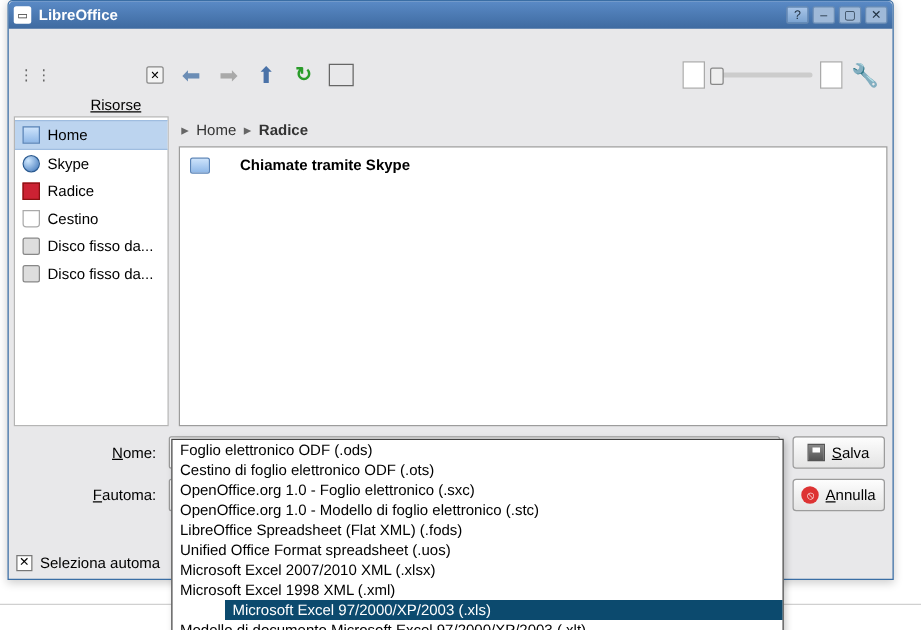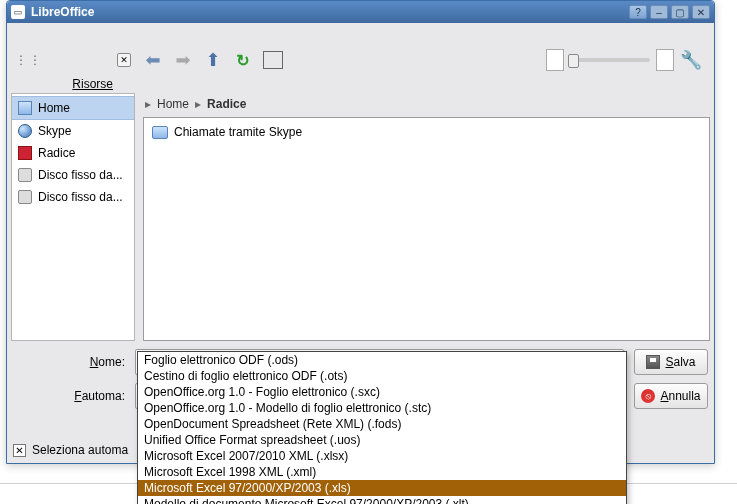--- a/index.html
+++ b/index.html
@@ -51,21 +51,21 @@
 .ico-root { background:#c23; border:1px solid #811;}
 .ico-trash { background:#fff; border:1px solid #aaa; border-radius:0 0 3px 3px;}
 .ico-disk { background:#ddd; border:1px solid #888; border-radius:2px;}
 
 .browser { flex: 1; display: flex; flex-direction: column; margin-left: 8px; }
 .breadcrumb { display: flex; align-items: center; gap: 6px; padding: 4px 2px 6px; color: #333; }
 .breadcrumb .sep { color: #666; }
 .breadcrumb .crumb { cursor:pointer; }
 .breadcrumb .current { font-weight: bold; }
 .filelist { flex: 1; border: 1px solid #9c9c9c; background: #fff; padding: 4px; overflow: auto; }
-.filelist .fitem { display: flex; align-items: center; gap: 6px; padding: 3px 4px; cursor: pointer; }
+.filelist .fitem { display: flex; align-items: center; gap: 24px; padding: 3px 4px; cursor: pointer; font-weight: bold; }
 .folder-ico { width: 16px; height: 13px; background: linear-gradient(#cde3fb,#8fb8e8); border:1px solid #5a84b8; border-radius:2px; }
 
 .form-area { padding: 8px 2px 2px; }
 .form-row { display: flex; align-items: center; margin-bottom: 8px; }
 .form-row .lbl { width: 122px; text-align: right; padding-right: 10px; }
 .form-row .lbl u { text-decoration: underline; }
 .field-wrap { flex: 1; display:flex; }
 .text-input { flex:1; height: 26px; border: 1px solid #9c9c9c; background: #fdfdfd; padding: 0 24px 0 24px; border-radius: 2px; position: relative; }
 .input-inner { position:relative; display:flex; align-items:center; height:100%; }
 .input-icon { position:absolute; left:-18px; width:14px; height:14px; border:1px solid #aaa; background:#fff; }
@@ -79,21 +79,21 @@
 .save-ico { width:14px; height:14px; border:1px solid #555; background:linear-gradient(#888,#555); position:relative;}
 .save-ico::after{content:"";position:absolute;left:3px;top:2px;width:6px;height:4px;background:#fff;}
 .cancel-ico { width:14px; height:14px; border-radius:50%; background:#d33; display:flex;align-items:center;justify-content:center;color:#fff;font-size:9px;}
 
 .checkbox-row { display:flex; align-items:center; gap:6px; padding-top: 26px;}
 .checkbox-row .cb { width:13px; height:13px; border:1px solid #777; background:#fff; display:flex;align-items:center;justify-content:center;font-size:10px;}
 
 
 .dropdown-list { position: absolute; left: 137px; top: 351px; width: 490px; background: #fff; border: 1px solid #444; z-index: 100; box-shadow: 2px 2px 6px rgba(0,0,0,.25);}
 .dropdown-list .opt { padding: 1px 6px; font-size: 12px; cursor: pointer; white-space:nowrap; color:#000; }
-.dropdown-list .opt.highlight { background: #a16207; color: #fff; }
+.dropdown-list .opt.highlight { background: #0c4a6e; color: #fff; margin-left: 42px; }
 </style>
 </head>
 <body>
 
 <div class="spreadsheet-bg">
   <div class="row-bottom"></div>
 </div>
 
 <div class="dialog">
   <div class="titlebar">
@@ -140,20 +140,24 @@
             <span class="ico ico-home"></span>
             <span>Home</span>
           </div>
           <div class="item">
             <span class="ico ico-globe"></span>
             <span>Skype</span>
           </div>
           <div class="item">
             <span class="ico ico-root"></span>
             <span>Radice</span>
+          </div>
+          <div class="item">
+            <span class="ico ico-trash"></span>
+            <span>Cestino</span>
           </div>
           <div class="item">
             <span class="ico ico-disk"></span>
             <span>Disco fisso da...</span>
           </div>
           <div class="item">
             <span class="ico ico-disk"></span>
             <span>Disco fisso da...</span>
           </div>
         </div>
@@ -215,19 +219,19 @@
       </div>
     </div>
   </div>
 </div>
 
 <div class="dropdown-list" id="filter-dd">
     <div class="opt">Foglio elettronico ODF (.ods)</div>
     <div class="opt">Cestino di foglio elettronico ODF (.ots)</div>
     <div class="opt">OpenOffice.org 1.0 - Foglio elettronico (.sxc)</div>
     <div class="opt">OpenOffice.org 1.0 - Modello di foglio elettronico (.stc)</div>
-    <div class="opt">OpenDocument Spreadsheet (Rete XML) (.fods)</div>
+    <div class="opt">LibreOffice Spreadsheet (Flat XML) (.fods)</div>
     <div class="opt">Unified Office Format spreadsheet (.uos)</div>
     <div class="opt">Microsoft Excel 2007/2010 XML (.xlsx)</div>
     <div class="opt">Microsoft Excel 1998 XML (.xml)</div>
     <div class="opt highlight">Microsoft Excel 97/2000/XP/2003 (.xls)</div>
     <div class="opt">Modello di documento Microsoft Excel 97/2000/XP/2003 (.xlt)</div>
   </div>
 
 </body></html>

